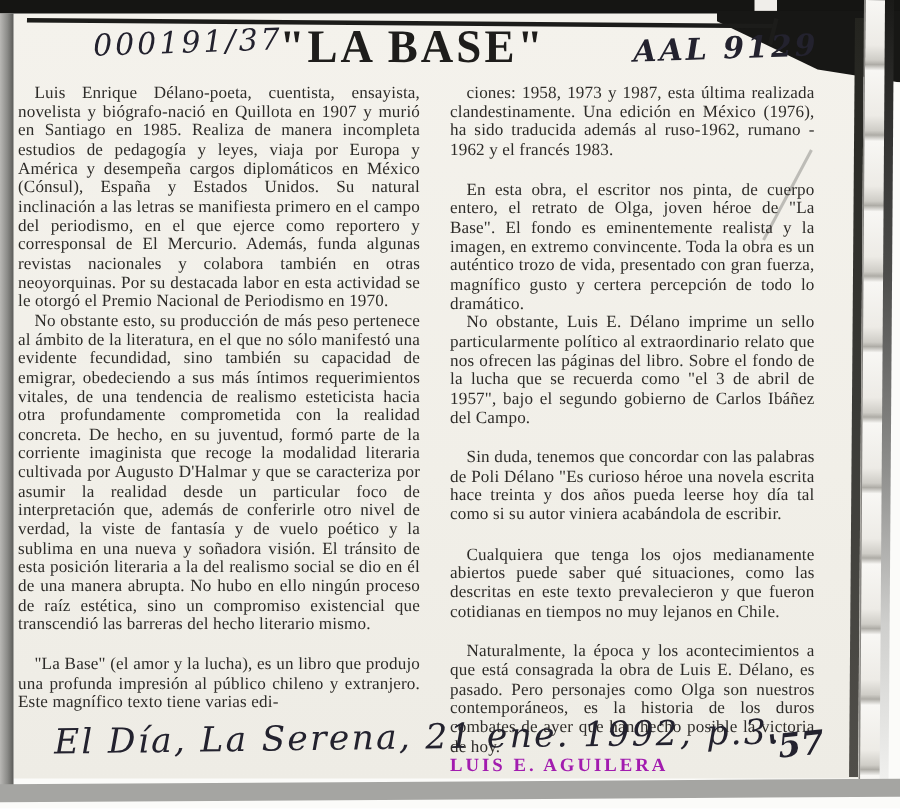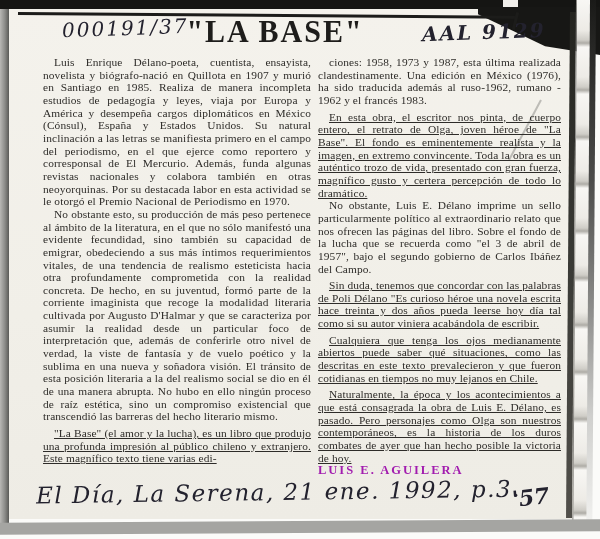--- a/index.html
+++ b/index.html
@@ -57,24 +57,24 @@
   
   .title{
     position:absolute;left:150px;top:15px;width:250px;text-align:center;
     font-size:30px;font-weight:bold;color:#1e1d1b;letter-spacing:2px;
     transform:scaleY(1.04);white-space:nowrap;
   }
   .col{
     position:absolute;top:56px;text-align:justify;color:#2e2c29;
     font-size:11.4px;line-height:12.65px;letter-spacing:0.1px;
   }
-  .col-left{left:43px;width:268px;}
-  .col-right{left:318px;width:243px;}
+  .col-left{left:12px;width:268px;}
+  .col-right{left:300px;width:243px;}
   .col p{margin:0;text-indent:11px;}
-  .col p.gap{margin-top:4px;text-decoration:underline;}
+  .col p.gap{margin-top:14px;}
   .signature{
     margin-top:9px;text-align:left;font-weight:bold;letter-spacing:2px;
     font-size:12.5px;color:#a21caf;text-indent:0 !important;
   }
   
   .hand{
     position:absolute;color:#23222e;font-style:italic;
     font-family:"DejaVu Serif","Liberation Serif",serif;white-space:nowrap;
   }
   .hand-catalog{left:62px;top:16px;font-size:20px;letter-spacing:2px;transform:rotate(-2deg);}

